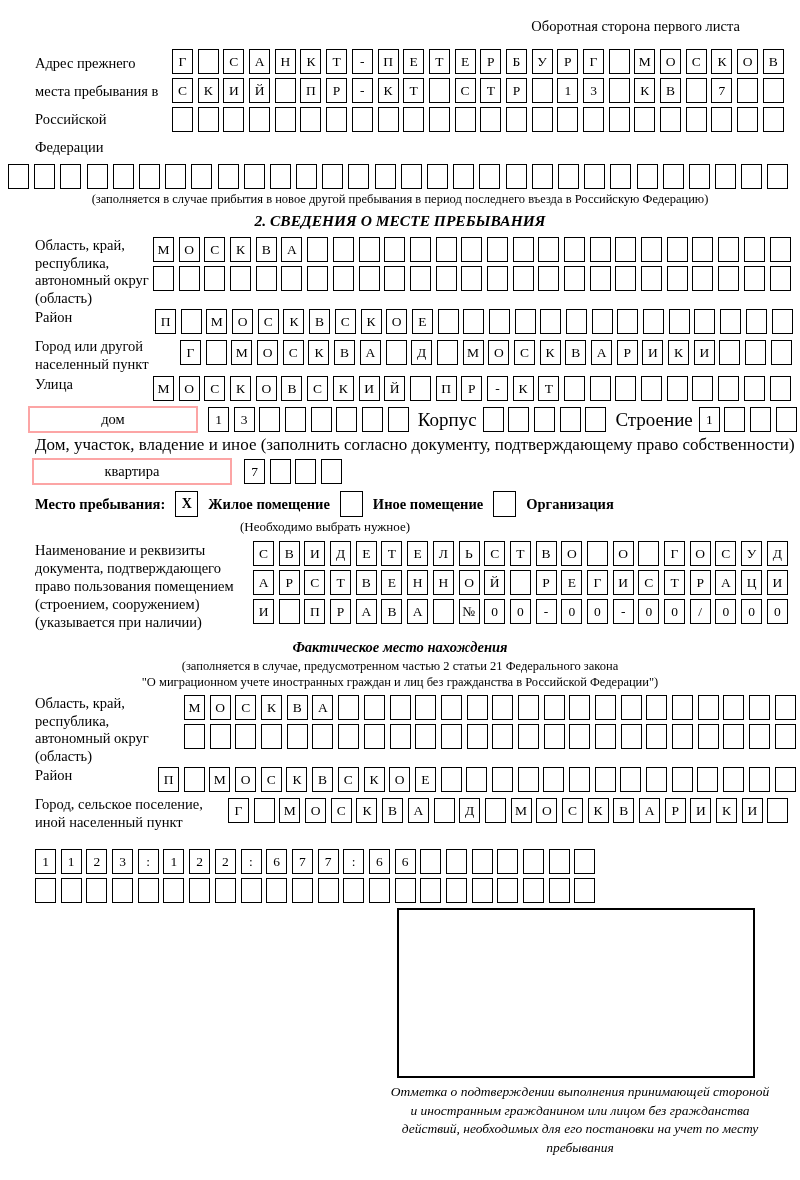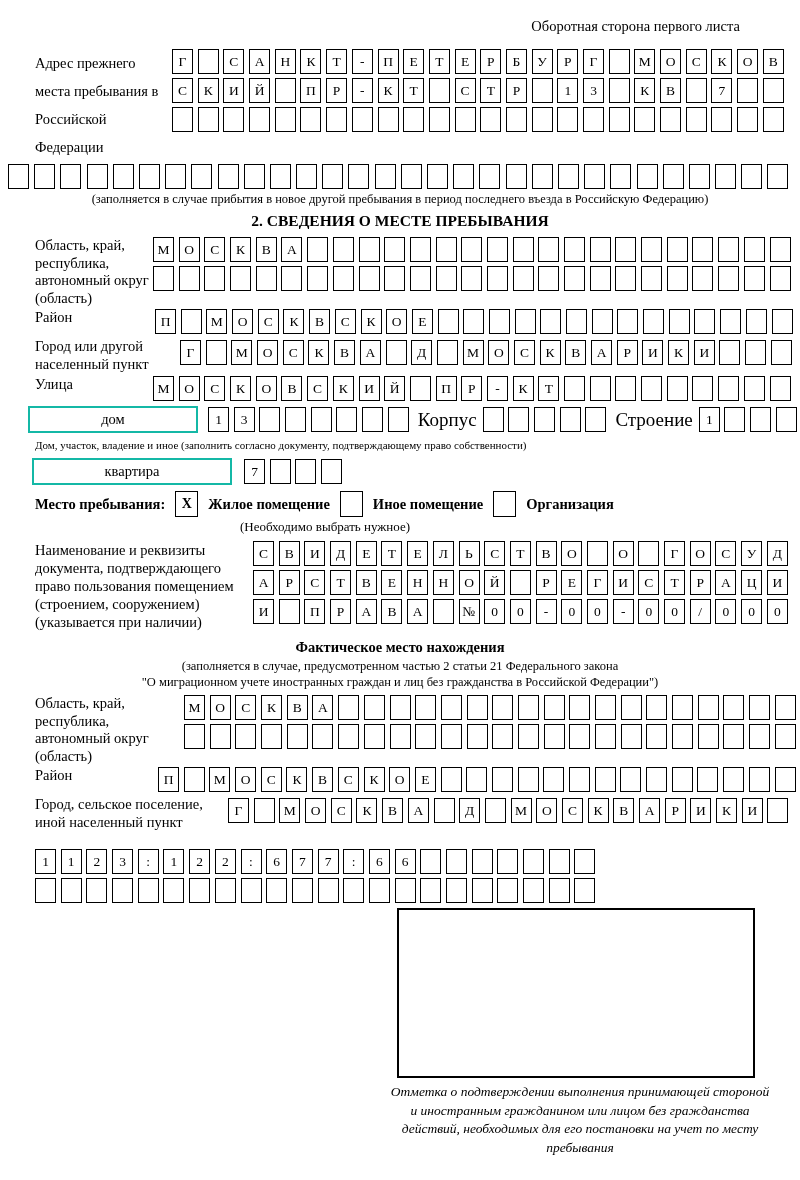--- a/index.html
+++ b/index.html
@@ -14,38 +14,38 @@
     display:flex;align-items:center;justify-content:center;
     font-size:13.5px;line-height:1;background:#fff;
   }
   .cellrows .cellrow + .cellrow{margin-top:4px;}
   .fieldblock{display:flex;align-items:flex-start;}
   .flabel{font-size:14.5px;line-height:17.5px;flex-shrink:0;}
   .block-prev{margin:14px 0 0 35px;}
   .block-prev .flabel{width:137px;line-height:28px;}
   .full-row{margin:3px 0 0 8px;gap:5.2px;}
   .note-center{text-align:center;font-size:12.5px;line-height:15px;margin-top:3px;}
-  .sec-title{margin-top:5px;text-align:center;font-weight:bold;font-size:15.5px;}
+  .sec-title{margin-top:5px;text-align:center;font-weight:bold;font-size:15.5px;font-style:italic;}
   .block-region{margin:7px 0 0 35px;}
   .block-region .flabel{width:118px;}
   .row-district{margin:2px 0 0 35px;}
   .row-district .flabel{width:120px;}
   .block-city{margin:4px 0 0 35px;}
   .block-city .flabel{width:145px;}
   .row-street{margin:3px 0 0 35px;}
   .row-street .flabel{width:118px;}
   .row-house{margin:5px 0 0 28px;display:flex;align-items:center;}
   .labelbox{
-    box-sizing:border-box;border:2px solid #14b8a6;height:27px;display:flex;
+    box-sizing:border-box;border:2px solid #fca5a5;height:27px;display:flex;
     align-items:center;justify-content:center;font-size:14.5px;background:#fff;
   }
   .housebox{width:170px;margin-right:10px;}
   .aptbox{width:200px;margin-right:12px;}
   .inline-lbl{font-size:19px;margin:0 6px 0 9px;}
-  .caption-left{margin:4px 0 0 35px;font-size:11px;line-height:16px;}
+  .caption-left{margin:4px 0 0 35px;font-size:17px;line-height:16px;}
   .row-apt{margin:5px 0 0 32px;display:flex;align-items:center;}
   .row-stay{margin:6px 0 0 35px;display:flex;align-items:center;font-size:14.5px;font-weight:bold;}
   .cb{
     width:23px;height:26px;box-sizing:border-box;border:1.7px solid #000;
     display:inline-flex;align-items:center;justify-content:center;font-size:14px;background:#fff;
   }
   .stay-lbl{margin:0 10px 0 10px;}
   .stay-head{margin-right:10px;}
   .note-stay{margin:2px 0 0 135px;width:380px;text-align:center;font-size:13px;}
   .block-doc{margin:6px 0 0 35px;}

